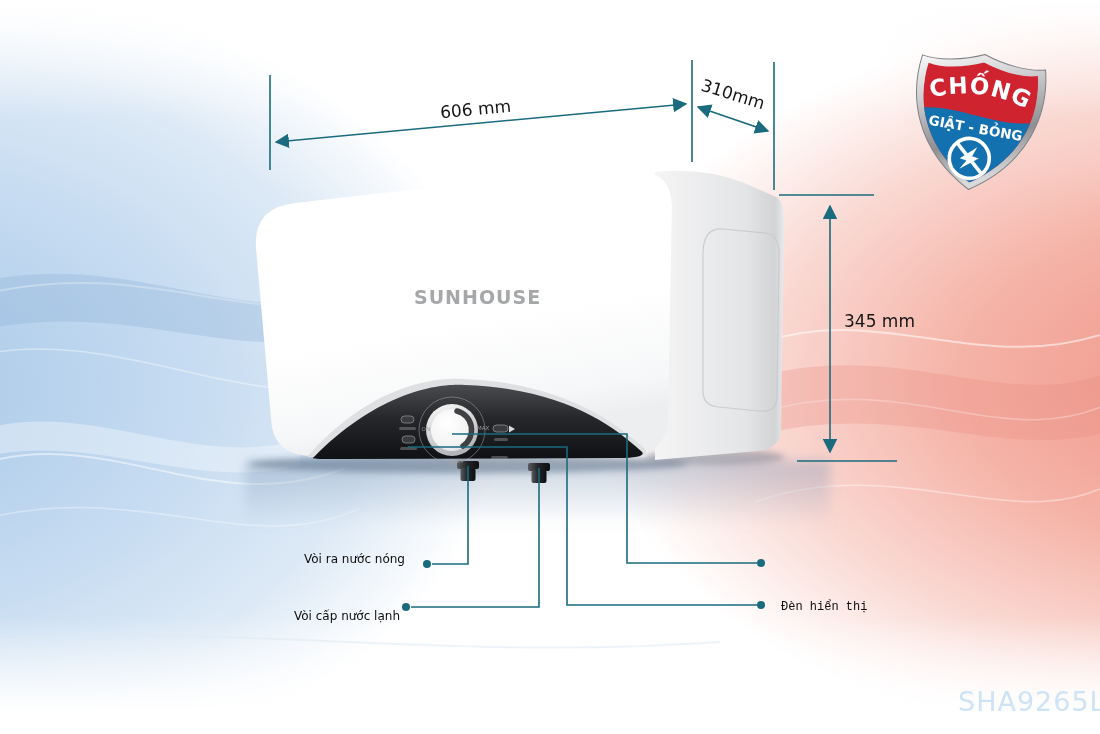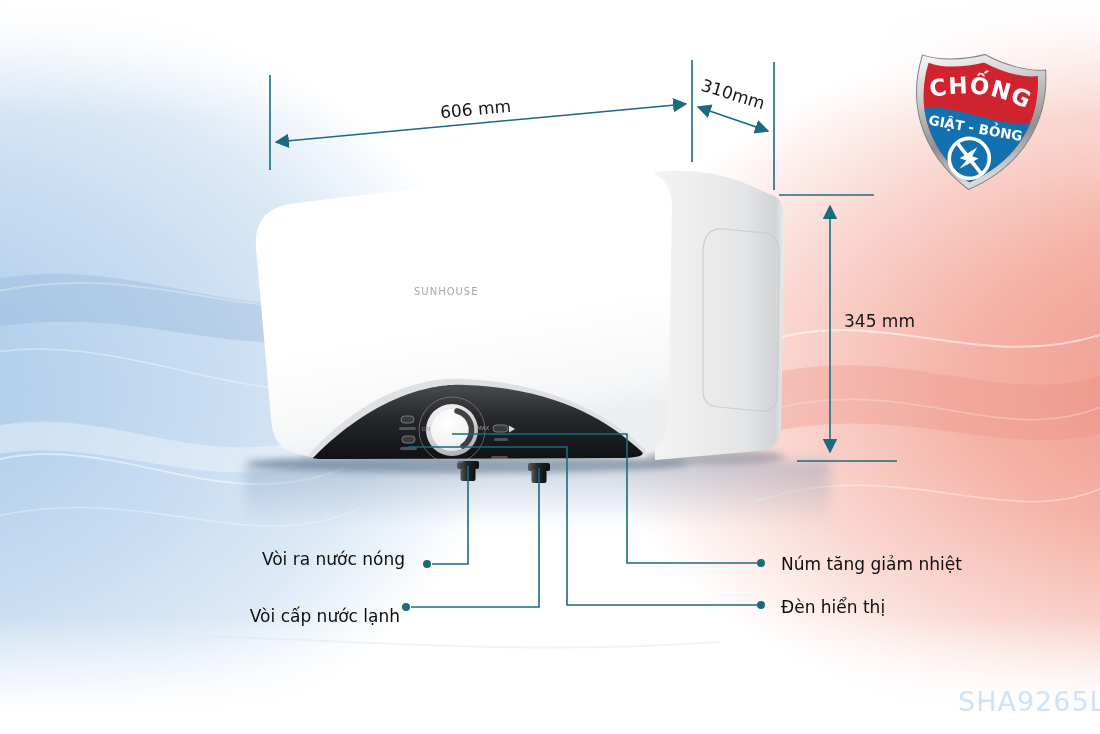--- a/index.html
+++ b/index.html
@@ -10,25 +10,25 @@
       radial-gradient(320px 200px at 100% 8%, rgba(248,211,204,0.55) 0%, rgba(248,211,204,0) 70%),
       radial-gradient(900px 520px at 114% 52%, #ee9285 0%, #f5b2a6 32%, rgba(247,197,188,0.65) 55%, rgba(255,255,255,0) 74%),
       radial-gradient(860px 560px at -13% 53%, #a5c6e6 0%, #c5dbf1 38%, rgba(203,222,241,0.65) 60%, rgba(255,255,255,0) 76%),
       #ffffff;
   }
   .scene::before{ 
     content:"";position:absolute;inset:0;pointer-events:none;z-index:5;
     background:linear-gradient(180deg,#ffffff 0%,rgba(255,255,255,0) 16%,rgba(255,255,255,0) 84%,#ffffff 97%);
   }
   svg{position:absolute;left:0;top:0;}
-  .lbl{position:absolute;color:#0e0e0e;font-size:17px;line-height:24px;white-space:nowrap;z-index:30;}
+  .lbl{position:absolute;color:#0e0e0e;font-size:12px;line-height:24px;white-space:nowrap;z-index:30;}
   .dimtxt{position:absolute;color:#161616;font-size:17px;white-space:nowrap;z-index:30;}
   .brand{
-    position:absolute;left:414px;top:286px;width:90px;text-align:left;z-index:22;
-    font-size:10px;font-weight:normal;letter-spacing:1px;color:#a6a7a9;
+    position:absolute;left:414px;top:286px;width:90px;text-align:right;z-index:22;
+    font-size:19px;font-weight:bold;letter-spacing:1px;color:#a6a7a9;
   }
   .model{
     position:absolute;left:958px;top:686px;z-index:30;
     font-size:27px;letter-spacing:1px;color:#cfe3f7;font-weight:400;
   }
   .r-align{text-align:right;}
 </style>
 </head>
 <body>
 
@@ -218,20 +218,19 @@
   </svg>
 
   <div class="brand">SUNHOUSE</div>
 
   <div class="dimtxt" style="left:428px;top:99px;width:95px;text-align:center;transform:rotate(-5.3deg);">606 mm</div>
   <div class="dimtxt" style="left:698px;top:84px;width:70px;text-align:center;transform:rotate(17deg);">310mm</div>
   <div class="dimtxt" style="left:844px;top:311px;">345 mm</div>
 
   <div class="lbl r-align" style="left:240px;top:547px;width:165px;">Vòi ra nước nóng</div>
   <div class="lbl r-align" style="left:230px;top:604px;width:170px;">Vòi cấp nước lạnh</div>
-  <div class="lbl" style="left:781px;top:552px;">Núm tăng giảm nhiệt</div>
-  <div class="lbl" style="left:781px;top:595px;">
+  <div class="lbl" style="left:781px;top:595px;font-family:Liberation Mono, monospace;">
     <div>Đèn hiển thị</div>
   </div>
 
   <div class="model">SHA9265L</div>
 
 </div>
 
 </body></html>

